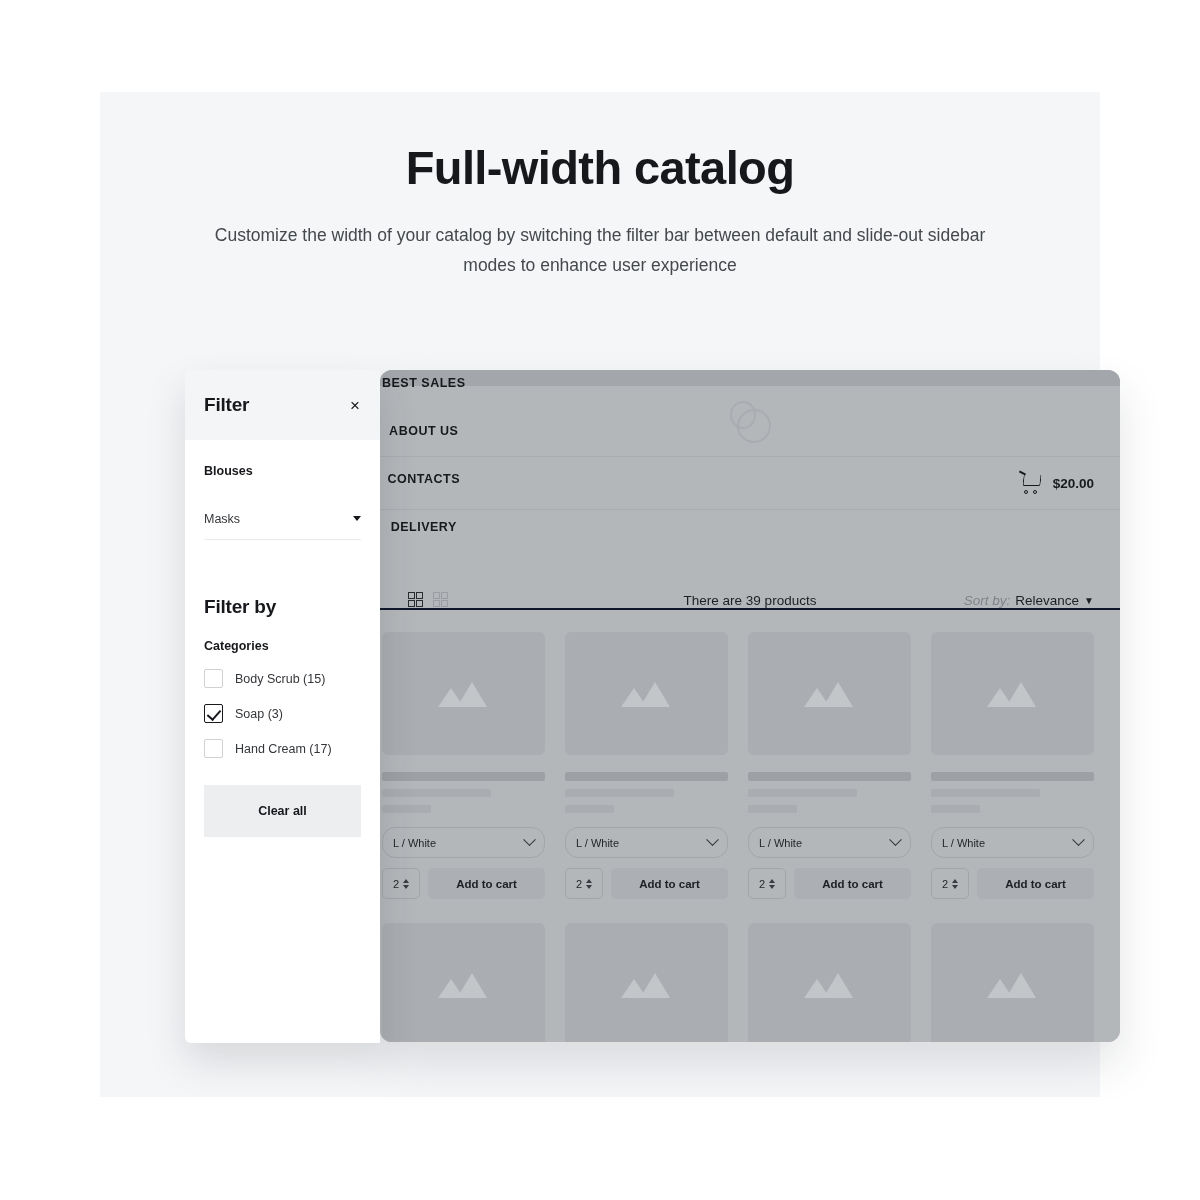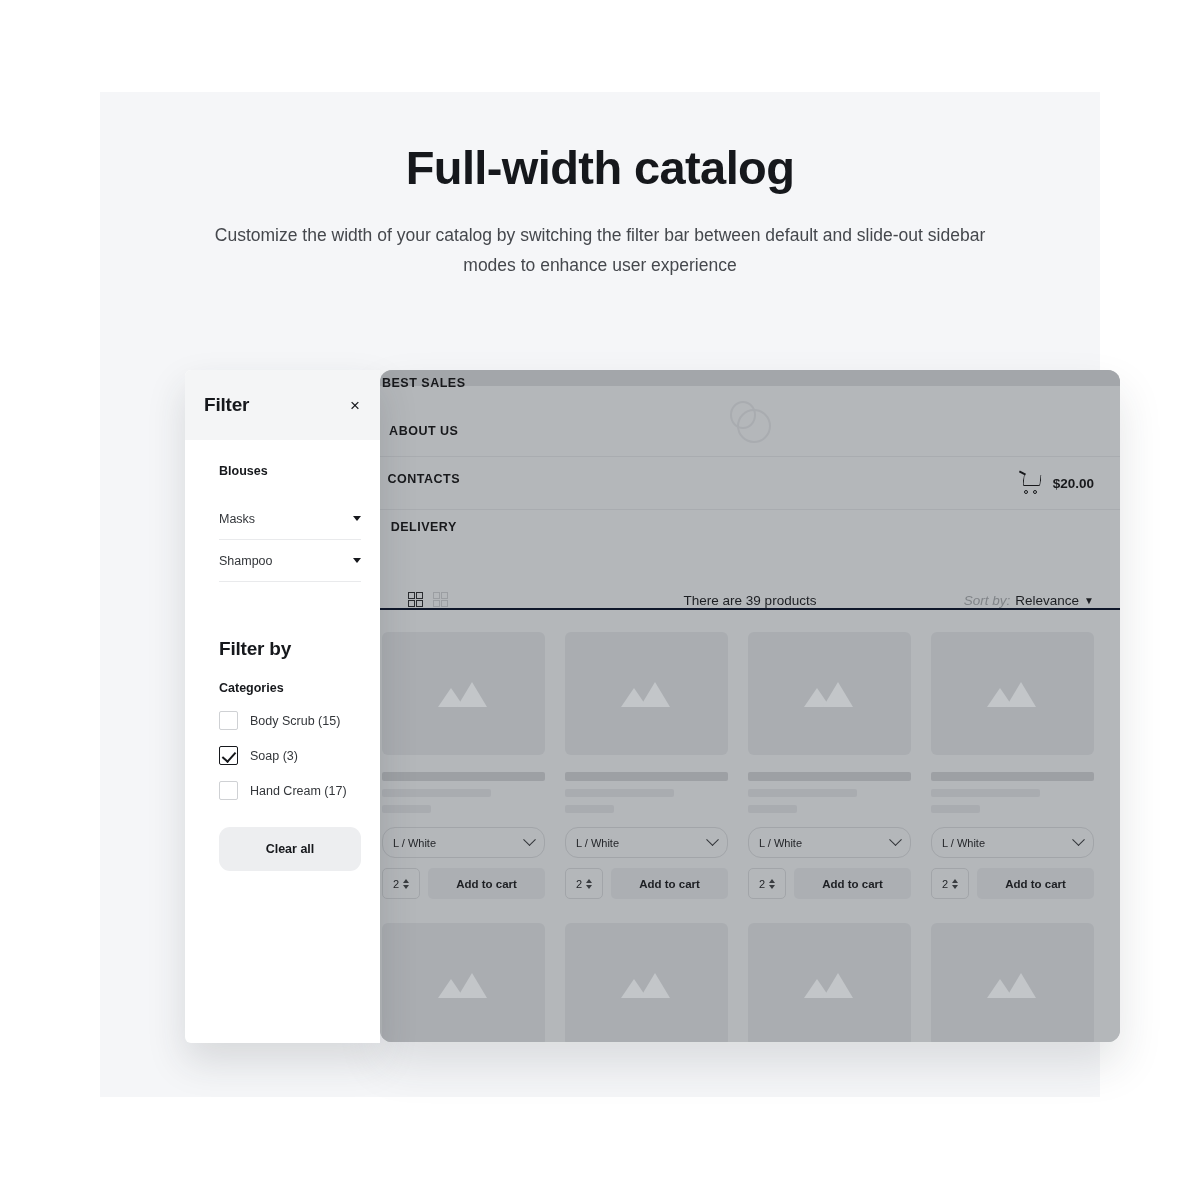--- a/index.html
+++ b/index.html
@@ -322,21 +322,21 @@
     font-weight: 700;
     color: #16181c;
     letter-spacing: -.2px;
   }
   .close-x {
     font-size: 17px;
     color: #16181c;
     line-height: 1;
     font-weight: 400;
   }
-  .filter-body { padding: 24px 19px 0 34px; }
+  .filter-body { padding: 24px 19px 0 19px; }
   .cat-heading {
     font-size: 12.5px;
     font-weight: 700;
     color: #16181c;
     padding-bottom: 20px;
   }
   .acc-row {
     height: 42px;
     display: flex;
     align-items: center;
@@ -384,23 +384,23 @@
     position: absolute;
     left: 5px; top: 2px;
     width: 6px; height: 11px;
     border-right: 2px solid #16181c;
     border-bottom: 2px solid #16181c;
     transform: rotate(42deg);
   }
   .chk-label { font-size: 12.5px; color: #33363a; }
   .clear-all {
     margin-top: 27px;
-    height: 44px;
+    height: 52px;
     background: #edeef0;
-    border-radius: 11px;
+    border-radius: 0;
     display: flex;
     align-items: center;
     justify-content: center;
     font-size: 12.5px;
     font-weight: 700;
     color: #16181c;
   }
 </style>
 </head>
 <body>
@@ -618,24 +618,20 @@
       <span class="close-x">×</span>
     </div>
 
     <div class="filter-body">
       <div class="cat-heading">Blouses</div>
 
       <div class="acc-row">
         <span>Masks</span>
         <span class="acc-caret"></span>
       </div>
-      <div class="acc-row">
-        <span>Shampoo</span>
-        <span class="acc-caret"></span>
-      </div>
 
       <div class="filterby-title">Filter by</div>
       <div class="filterby-sub">Categories</div>
 
       <div class="chk-row">
         <span class="chkbox"></span>
         <span class="chk-label">Body Scrub (15)</span>
       </div>
       <div class="chk-row">
         <span class="chkbox on"></span>

